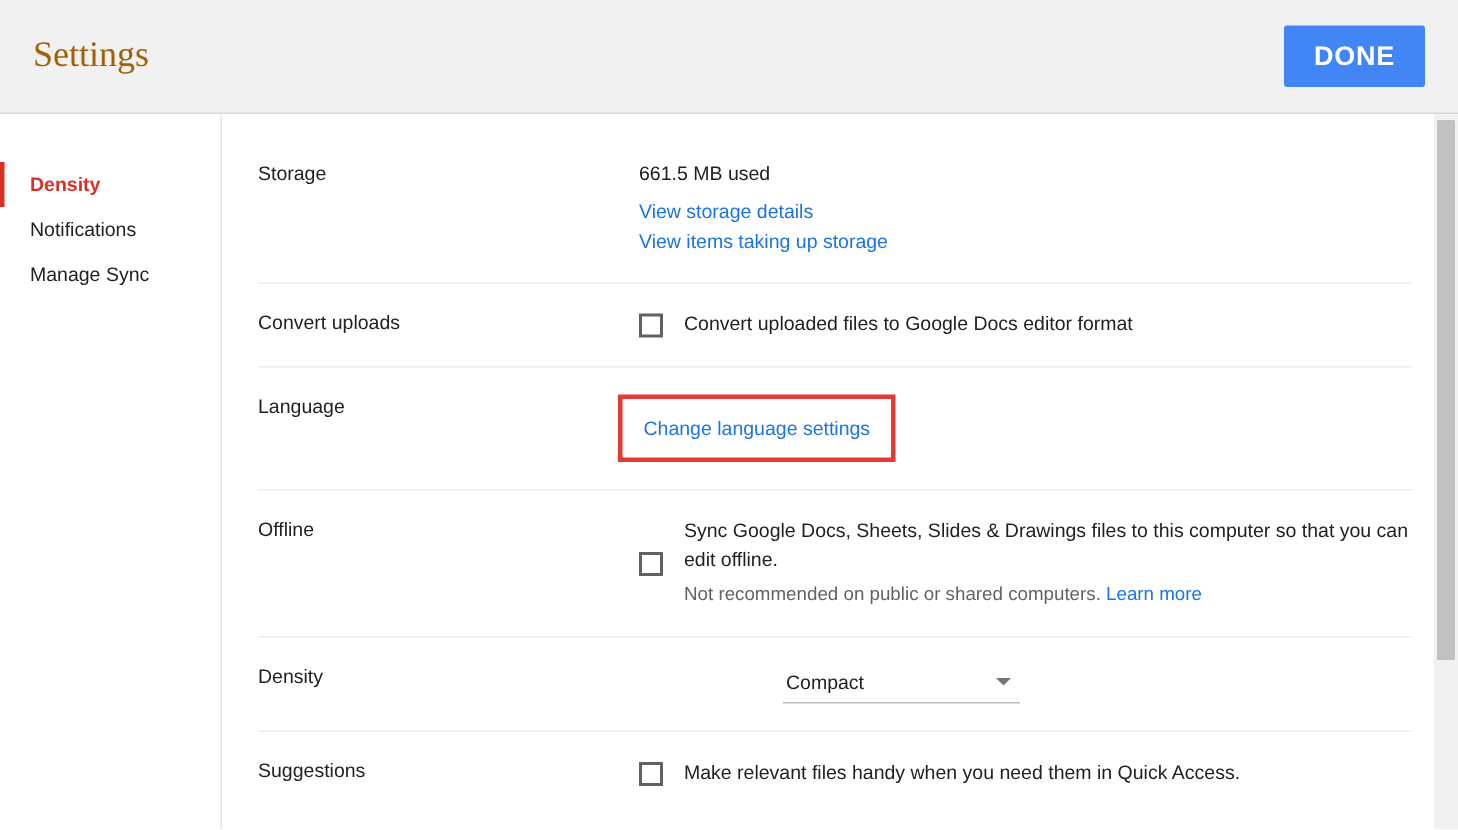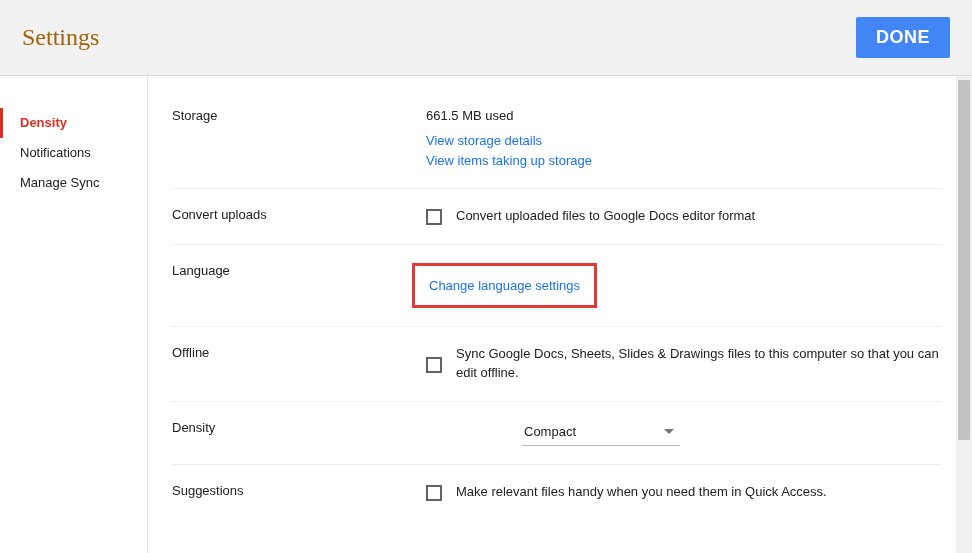--- a/index.html
+++ b/index.html
@@ -190,20 +190,23 @@
       </div>
     </div>
 
     <div class="row">
       <div class="row-label">Offline</div>
       <div class="row-body">
         <div class="check-row">
           <div class="checkbox"></div>
           <div>
             <div class="check-text">Sync Google Docs, Sheets, Slides &amp; Drawings files to this computer so that you can edit offline.</div>
+            <div class="muted">
+              <span>Not recommended on public or shared computers. </span><span class="link" style="font-size:12.5px;">Learn more</span>
+            </div>
           </div>
         </div>
       </div>
     </div>
 
     <div class="row">
       <div class="row-label">Density</div>
       <div class="row-body">
         <div class="density-select">
           <span>Compact</span>

